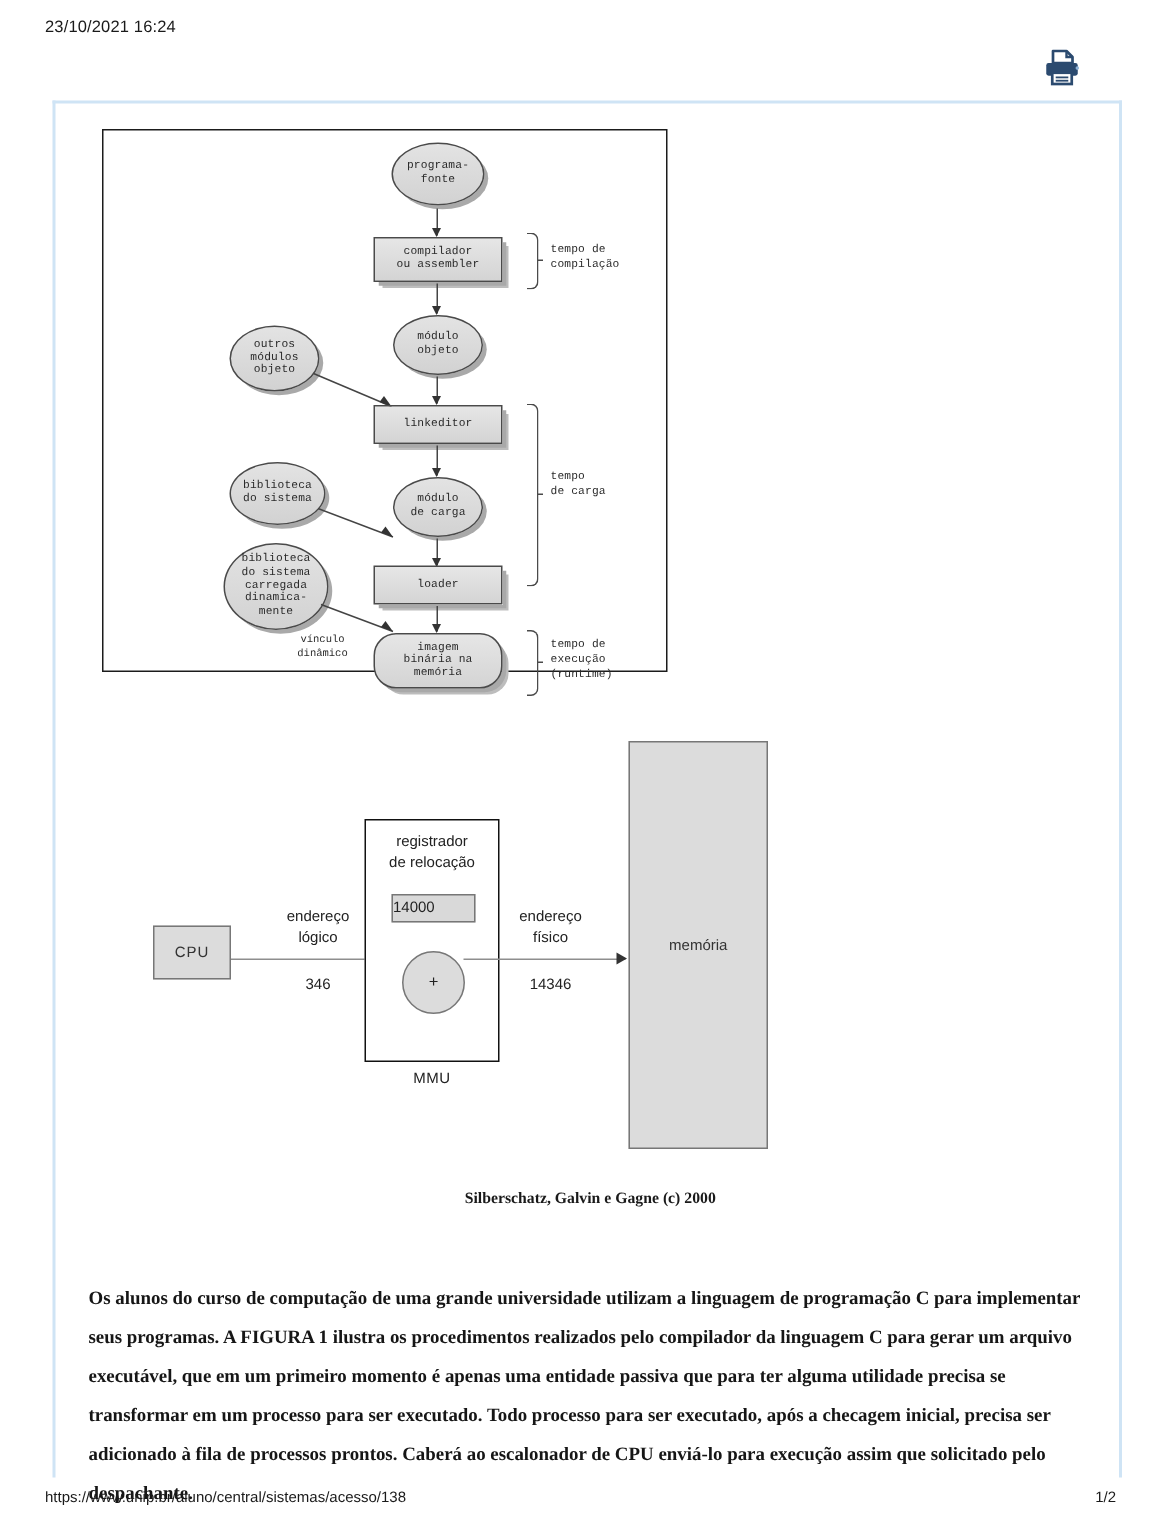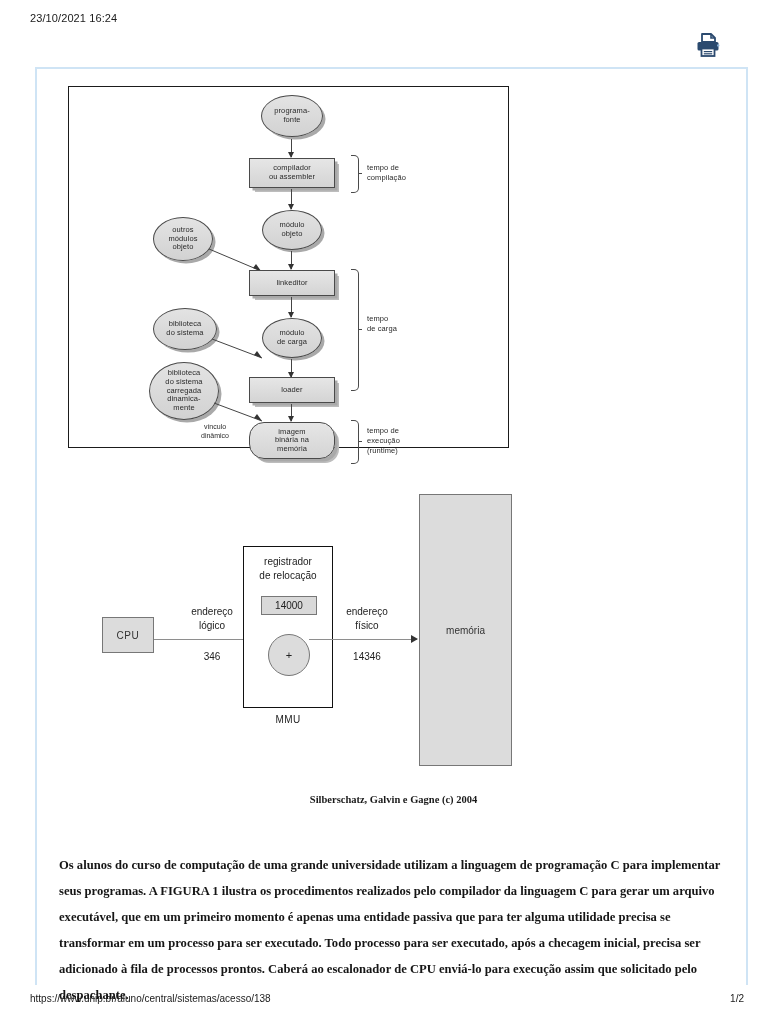--- a/index.html
+++ b/index.html
@@ -63,25 +63,26 @@
     border-bottom: none;
     box-sizing: border-box;
     background: #ffffff;
   }
 
   
   .fig1-frame {
     position: absolute;
     left: 31px;
     top: 17px;
-    width: 441px;
+    width: 377px;
     height: 362px;
     border: 1.5px solid #1b1b1b;
     background: #ffffff;
     box-sizing: border-box;
+    font-family: Liberation Mono, monospace;
   }
   .fig1-inner { position: absolute; left: 0; top: 0; width: 100%; height: 100%; }
 
   .node {
     position: absolute;
     box-sizing: border-box;
     display: flex;
     align-items: center;
     justify-content: center;
     text-align: center;
@@ -189,21 +190,20 @@
     position: absolute;
     left: 17px;
     top: 49px;
     width: 56px;
     height: 19px;
     border: 1px solid #777;
     background: #d9d9d9;
     box-sizing: border-box;
     display: flex;
     align-items: center;
-    justify-content: center;
     font-size: 10px;
     color: #222;
   }
   .adder {
     position: absolute;
     left: 24px;
     top: 87px;
     width: 42px;
     height: 42px;
     border: 1px solid #777;
@@ -419,21 +419,21 @@
       </div>
     </div>
     <div class="mmu-label">MMU</div>
 
     <div class="wire" style="left:272px; top:570px; width:108px;"></div>
     <div class="wire-head" style="left:374px; top:565.5px;"></div>
     <div class="wire-label" style="left:290px; top:536px; width:80px;">endereço<br>físico</div>
     <div class="wire-label" style="left:290px; top:581px; width:80px;">14346</div>
   </div>
 
-  <div class="fig-credit">Silberschatz, Galvin e Gagne (c) 2004</div>
+  <div class="fig-credit">Silberschatz, Galvin e Gagne (c) 2000</div>
 
   <div class="body-text">Os alunos do curso de computação de uma grande universidade utilizam a linguagem de programação C para implementar seus programas. A FIGURA 1 ilustra os procedimentos realizados pelo compilador da linguagem C para gerar um arquivo executável, que em um primeiro momento é apenas uma entidade passiva que para ter alguma utilidade precisa se transformar em um processo para ser executado. Todo processo para ser executado, após a checagem inicial, precisa ser adicionado à fila de processos prontos. Caberá ao escalonador de CPU enviá-lo para execução assim que solicitado pelo despachante.</div>
 
 </div>
 
 <div class="print-footer">
   <div class="ftr-url">https://www.unip.br/aluno/central/sistemas/acesso/138</div>
   <div class="ftr-page">1/2</div>
 </div>
 

